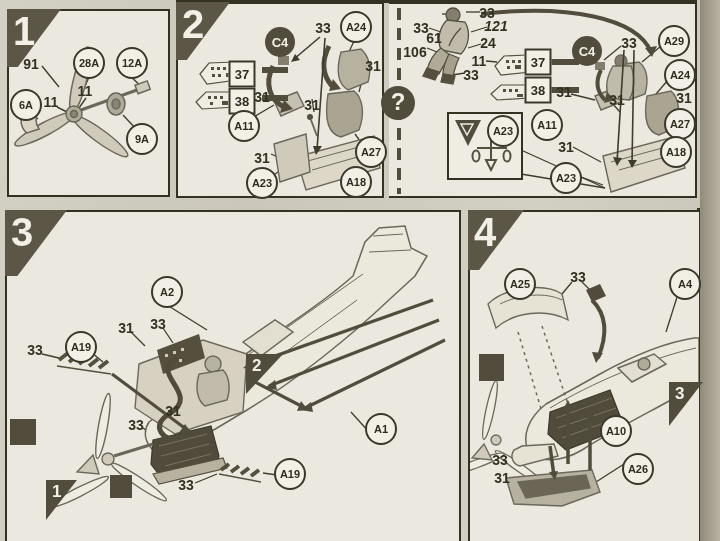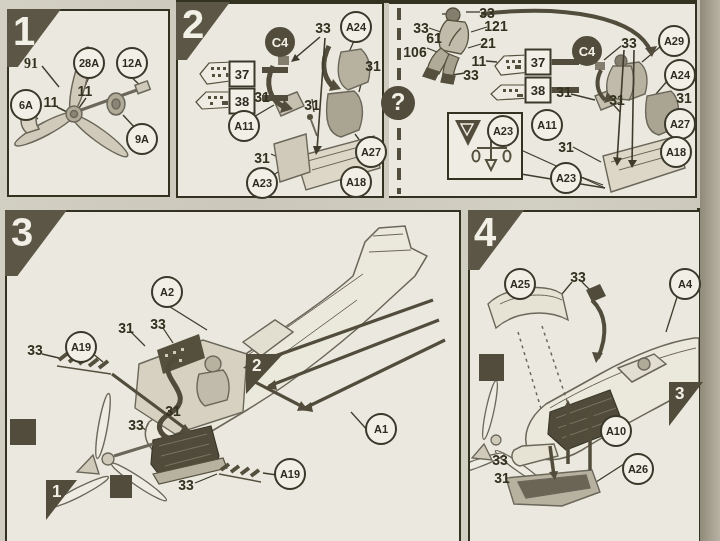--- a/index.html
+++ b/index.html
@@ -58,21 +58,21 @@
         <ellipse cx="36" cy="118" rx="6.5" ry="34" fill="#cfcaba" transform="rotate(242 36 118)"></ellipse>
         <path d="M72,99 L128,79" stroke-width="3"></path>
         <rect x="127" y="72" width="13" height="9" transform="rotate(-20 133 76)" fill="#cfcaba"></rect>
         <ellipse cx="107" cy="93" rx="9" ry="11" fill="#b0aa99"></ellipse>
         <ellipse cx="107" cy="93" rx="4" ry="5" fill="#8a8475"></ellipse>
         <circle cx="65" cy="103" r="8" fill="#b0aa99"></circle>
         <circle cx="65" cy="103" r="3.5" fill="#8a8475"></circle>
         <path d="M18,96 C10,102 10,116 18,122 L30,118 C26,112 26,106 30,100 Z" fill="#d8d3c3"></path>
       </g>
     </svg>
-  <div class="co co-label" style="left: 22px; top: 53px; font-family: Liberation Serif, serif;">91</div>
+  <div class="co co-label" style="left: 22px; top: 53px;">91</div>
       <div class="co co-circle" style="left: 80px; top: 52px;">28A</div>
       <div class="co co-circle" style="left: 123px; top: 52px;">12A</div>
       <div class="co co-label" style="left: 76px; top: 80px;">11</div>
       <div class="co co-label" style="left: 42px; top: 91px;">11</div>
       <div class="co co-circle" style="left: 17px; top: 94px; text-align: right;">6A</div>
       <div class="co co-circle" style="left: 133px; top: 128px;">9A</div>
     </div>
 
   <div class="panel" style="left:176px;top:2px;width:208px;height:196px;">
     <div class="corner">
@@ -227,22 +227,22 @@
             <ellipse cx="58" cy="42" rx="3.5" ry="5.5"></ellipse>
           <path d="M37,46 L47,46 L42,56 Z"></path>
         </g>
       </svg>
     </div>
   <div class="co co-question" style="left: 9px; top: 99px;">?</div>
       <div class="co co-label" style="left: 45px; top: 10px; margin-top: 24px;">61</div>
       <div class="co co-label" style="left: 98px; top: 9px;">33</div>
       <div class="co co-label" style="left: 32px; top: 24px;">33</div>
       <div class="co co-label" style="left: 26px; top: 48px;">106</div>
-      <div class="co co-label" style="left: 107px; top: 22px;">121</div>
-      <div class="co co-label" style="left: 99px; top: 39px;">21</div>
+      <div class="co co-label" style="left: 107px; top: 22px; font-style: italic;">121</div>
+      <div class="co co-label" style="left: 99px; top: 39px;">24</div>
       <div class="co co-label" style="left: 90px; top: 57px;">11</div>
       <div class="co co-label" style="left: 82px; top: 71px;">33</div>
       <div class="co co-box" style="left: 149px; top: 58px;">37</div>
       <div class="co co-box" style="left: 149px; top: 86px;">38</div>
       <div class="co co-label" style="left: 175px; top: 88px;">31</div>
       <div class="co co-circle" style="left: 158px; top: 121px;">A11</div>
       <div class="co co-circle" style="left: 114px; top: 127px;">A23</div>
       <div class="co co-paint" style="left: 198px; top: 47px;">C4</div>
       <div class="co co-label" style="left: 240px; top: 39px;">33</div>
       <div class="co co-circle" style="left: 285px; top: 37px;">A29</div>

